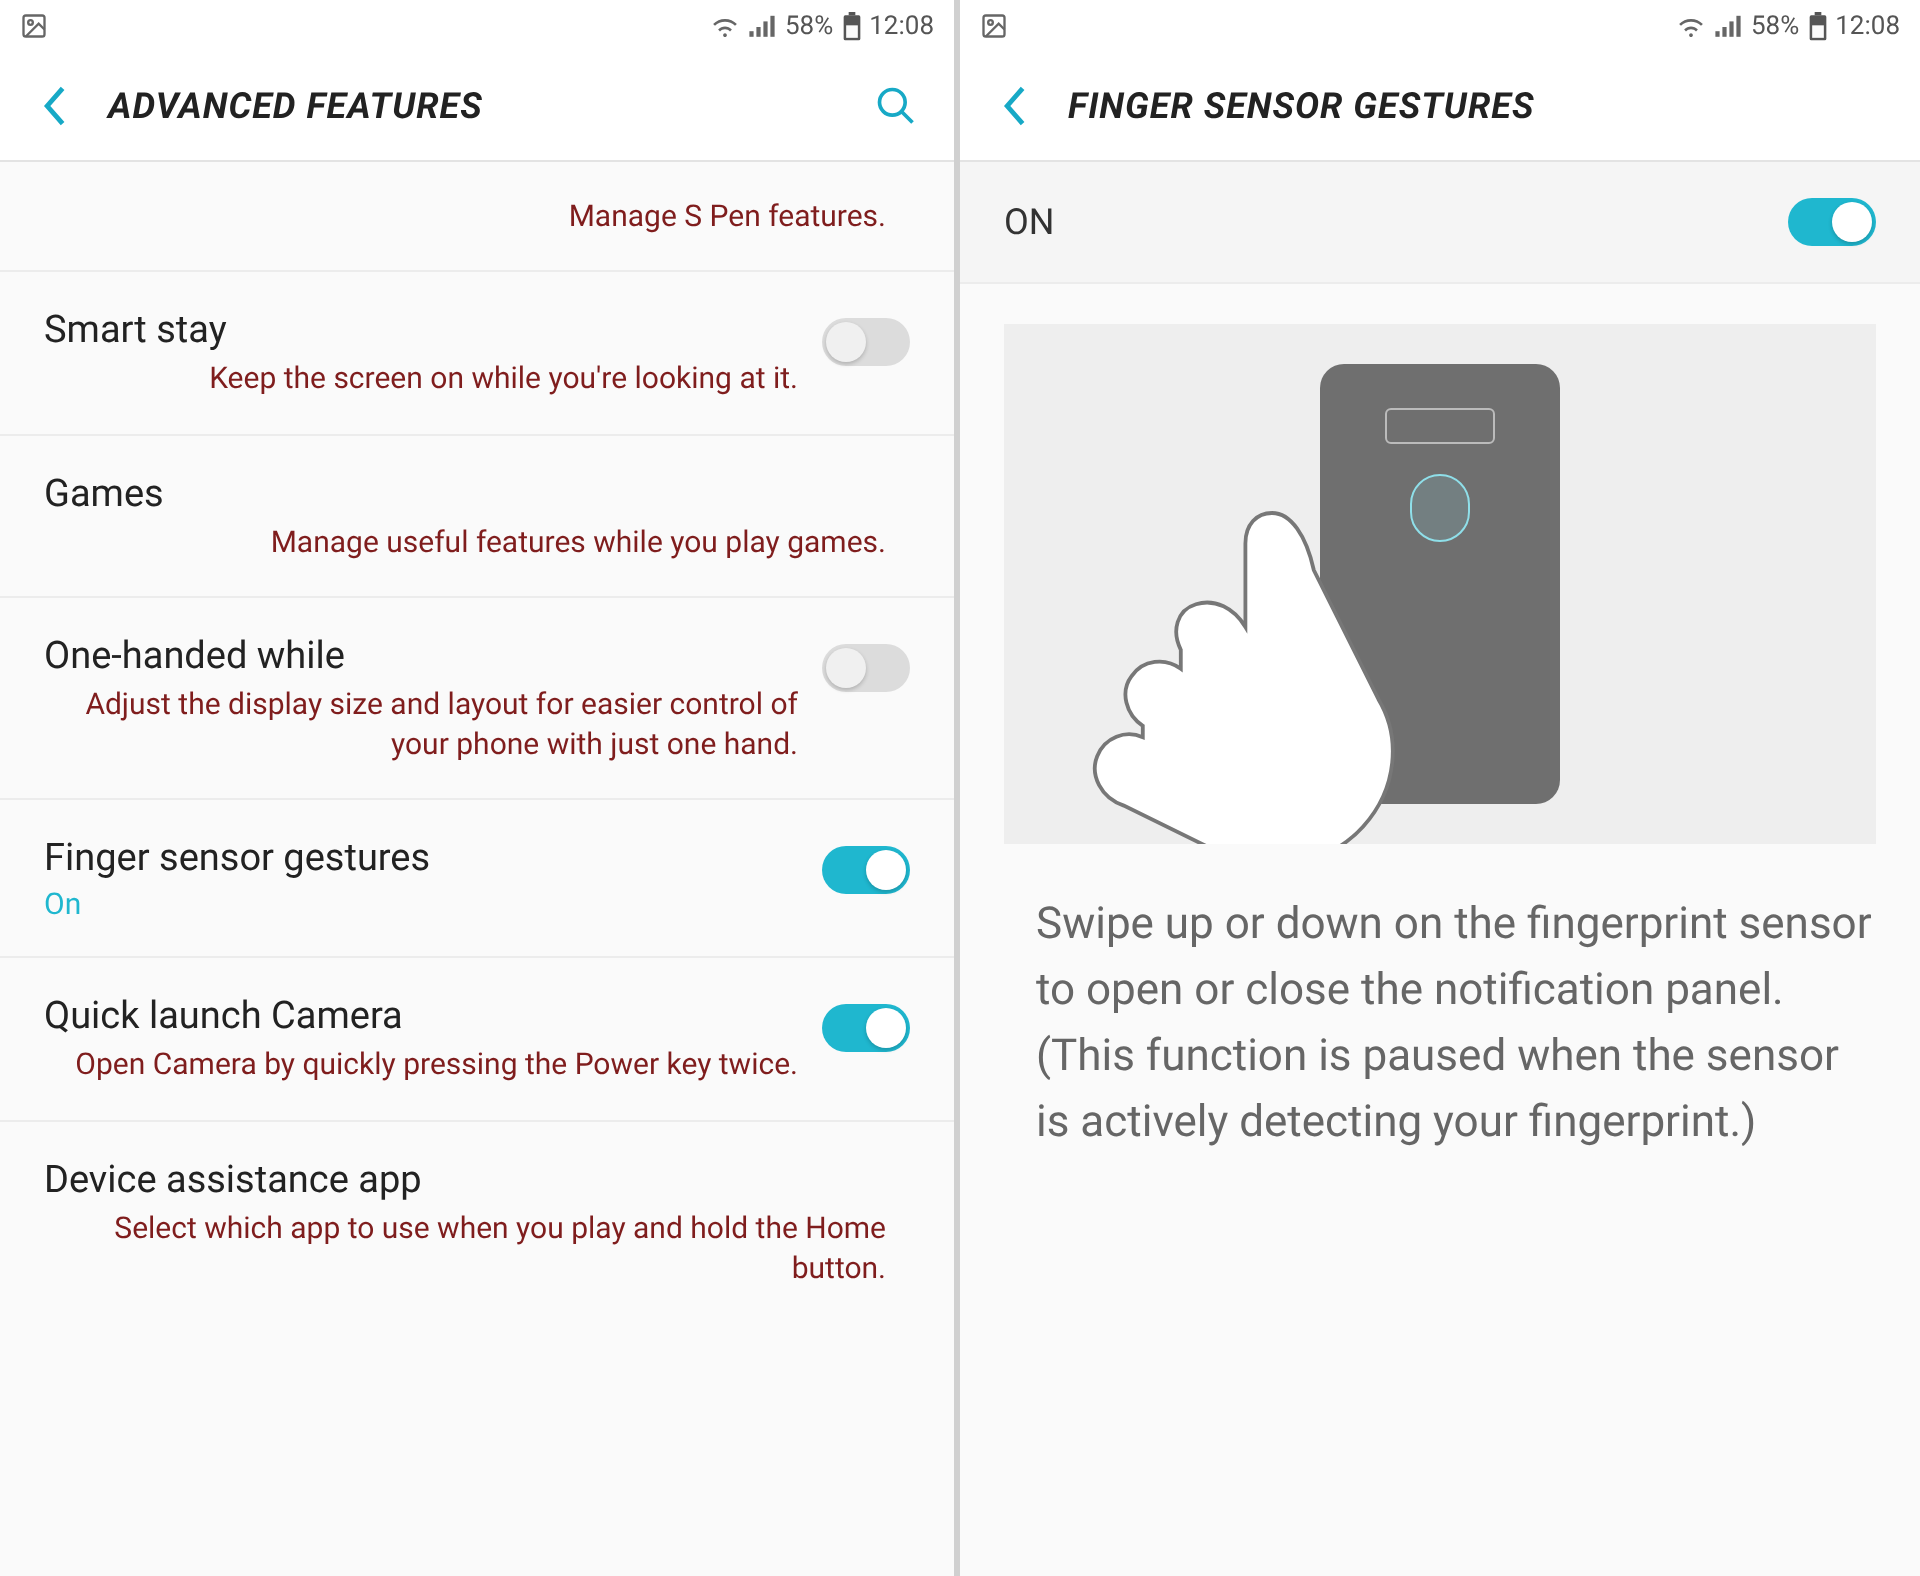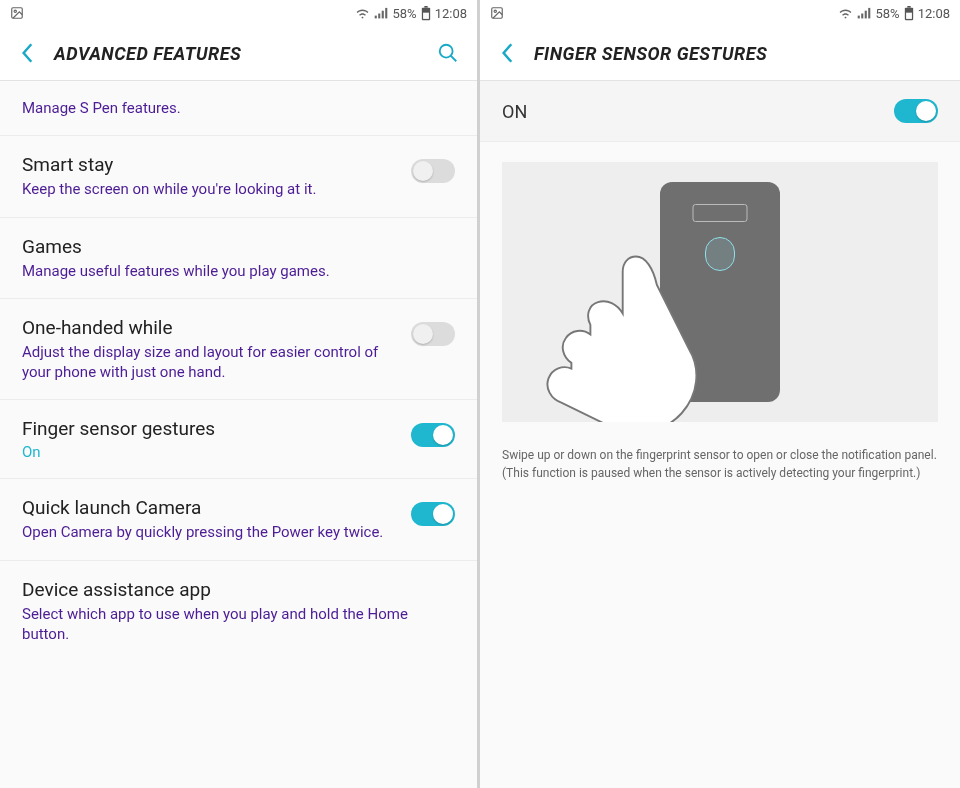--- a/index.html
+++ b/index.html
@@ -76,22 +76,23 @@
     background: #fafafa;
   }
   .item-text { flex: 1; padding-right: 12px; }
   .item-title {
     font-size: 19px;
     color: #222;
     margin-bottom: 3px;
   }
   .item-sub {
     font-size: 15px;
-    color: #4c1d95;
+    color: #7f1d1d;
     line-height: 1.35;
+    text-align: right;
   }
   .item-status {
     font-size: 15px;
     color: #1fb7cf;
   }
   .toggle {
     width: 44px; height: 24px;
     border-radius: 12px;
     position: relative;
     flex-shrink: 0;
@@ -129,23 +130,24 @@
     background: #eeeeee;
     height: 260px;
     display: flex;
     align-items: center;
     justify-content: center;
     position: relative;
     overflow: hidden;
   }
   .desc {
     padding: 14px 22px;
-    font-size: 12px;
+    font-size: 22px;
     color: #666;
     line-height: 1.5;
+    margin-left: 16px;
   }
   .phone-back {
     width: 120px;
     height: 220px;
     background: #6f6f6f;
     border-radius: 12px;
     position: relative;
   }
   .phone-sensor {
     position: absolute;

